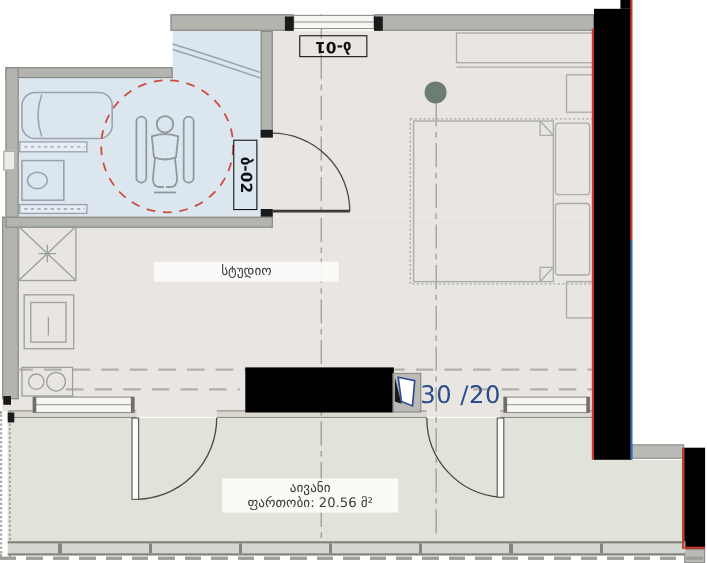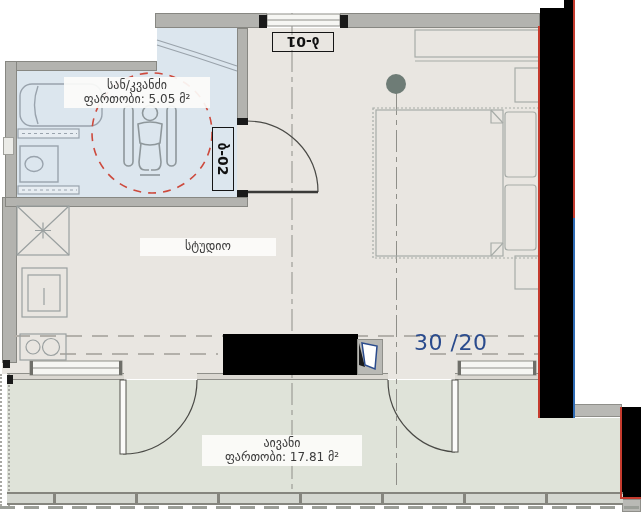--- a/index.html
+++ b/index.html
@@ -207,34 +207,30 @@
 
   <div class="abs railing"></div>
   <div class="abs bottomdash"></div>
 
   <div class="abs flaggray"></div>
   <svg id="marker-svg" width="26" height="36">
     <polygon points="2,4 8,28 2,26" fill="#1a1a1a"></polygon>
     <polygon points="5,4 20,7 18,30 8,26" fill="#ffffff" stroke="#2a4b8d" stroke-width="1.5"></polygon>
   </svg>
 
-  <div class="abs room-label" style="left:64px;top:77px;width:146px;">
-    <div>სან/კვანძი</div>
-    <div>ფართობი: 5.05 მ²</div>
-  </div>
-  <div class="abs room-label" style="left:140px;top:238px;width:136px;">
+  <div class="abs room-label" style="left:140px;top:238px;width:168px;">
     <div>სტუდიო</div>
   </div>
   <div class="abs room-label" style="left:202px;top:435px;width:160px;">
     <div>აივანი</div>
-    <div>ფართობი: 17.81 მ²</div>
+    <div>ფართობი: 20.56 მ²</div>
   </div>
 
   <div class="abs tagbox tag-h" style="left:272px;top:32px;width:62px;height:20px;">
     <span>ბ-01</span>
   </div>
   <div class="abs tagbox tag-v" style="left:212px;top:127px;width:22px;height:64px;">
     <span>ბ-02</span>
   </div>
 
-  <div class="abs unitnum" style="left:382px;top:332px;padding-left:32px;">30 /20</div>
+  <div class="abs unitnum" style="left:382px;top:349px;">30 /20</div>
 
 </div>
 
 </body></html>

